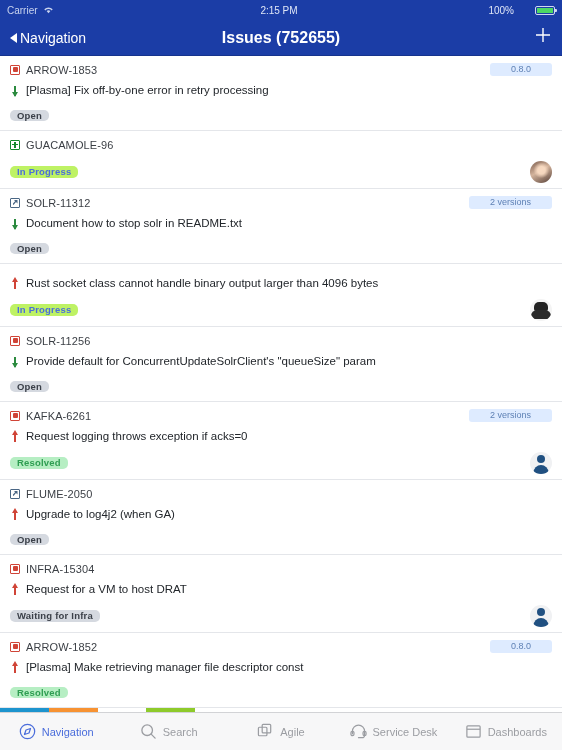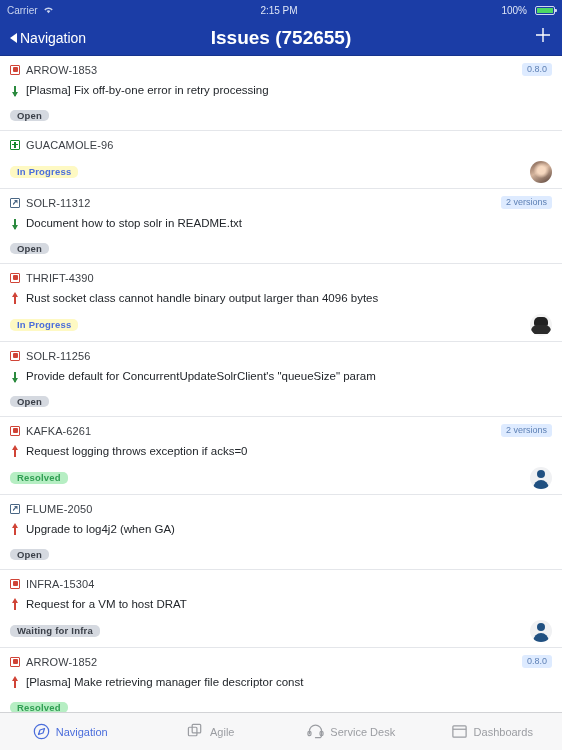--- a/index.html
+++ b/index.html
@@ -20,21 +20,21 @@
     align-items: center;
     padding: 0 7px;
     position: relative;
   }
   .sb-left { display: flex; align-items: center; gap: 5px; }
   .sb-center {
     position: absolute; left: 0; right: 4px; text-align: center;
     font-size: 10px; color: #dfe6f7; pointer-events: none;
   }
   .sb-right {
-    margin-left: auto; display: flex; align-items: center; gap: 8px;
+    margin-left: auto; display: flex; align-items: center; gap: 21px;
     font-size: 10px; color: #dfe6f7; z-index: 2;
   }
   .wifi-icon { display: inline-block; }
   .batt {
     width: 20px; height: 9px; border: 1px solid #cfd9f0; border-radius: 2px;
     position: relative; padding: 1px;
   }
   .batt::after {
     content: ""; position: absolute; right: -3px; top: 2.5px;
     width: 2px; height: 3px; background: #cfd9f0; border-radius: 0 1px 1px 0;
@@ -55,21 +55,21 @@
     color: #ffffff; font-size: 14px; z-index: 2;
   }
   .chev {
     width: 0; height: 0; display: inline-block;
     border-top: 5px solid transparent;
     border-bottom: 5px solid transparent;
     border-right: 7px solid #fff;
   }
   .nav-title {
     position: absolute; left: 0; right: 0; text-align: center;
-    color: #fff; font-size: 19px; font-weight: bold; pointer-events: none;
+    color: #fff; font-size: 16px; font-weight: bold; pointer-events: none;
   }
   .nav-add {
     margin-left: auto; color: #fff; font-size: 24px; line-height: 1;
     font-weight: 300; z-index: 2; padding-bottom: 3px;
   }
 
   
   .list { background: #fff; }
 
   .issue {
@@ -107,21 +107,21 @@
   }
 
   .issue-key {
     font-size: 11px; color: #3b3f45; letter-spacing: .1px;
   }
   .badge-right {
     margin-left: auto; display: flex; align-items: center; gap: 5px;
   }
   .ver-badge {
     background: #deebff; color: #5e81b5;
-    font-size: 9px; padding: 2px 5px; border-radius: 3px;
+    font-size: 9px; padding: 2px 21px; border-radius: 3px;
     line-height: 1;
   }
 
   .issue-summary {
     display: flex; align-items: flex-end; gap: 6px;
     margin-top: 5px;
     min-height: 15px;
   }
   .prio {
     width: 10px; height: 12px; flex: 0 0 10px;
@@ -147,21 +147,21 @@
   }
 
   .status-row {
     margin-top: 9px; display: flex; align-items: center; min-height: 19px;
   }
   .status {
     font-size: 9.5px; padding: 1px 7px; border-radius: 5px;
     line-height: 1; font-weight: bold; letter-spacing: .2px;
   }
   .st-open { background: #d5d9e0; color: #3b4049; }
-  .st-inprogress { background: #fef9c3; color: #4a6ddb; }
+  .st-inprogress { background: #bef264; color: #4a6ddb; }
   .st-resolved { background: #b6eec3; color: #2f9e52; }
   .st-waiting { background: #d5d9e0; color: #3b4049; }
 
   .avatar {
     margin-left: auto; width: 22px; height: 22px; border-radius: 50%;
     overflow: hidden; flex: 0 0 22px;
     display: flex; align-items: flex-end; justify-content: center;
     position: relative;
   }
   .av-photo { background: linear-gradient(150deg,#8e6f5e 10%, #d3b39c 45%, #6b5348 90%); }
@@ -287,25 +287,20 @@
     </div>
     <div class="issue-summary">
       <span class="prio p-minor"></span>
       <span class="summary-text">Document how to stop solr in README.txt</span>
     </div>
     <div class="status-row">
         <span class="status st-open">Open</span>
       </div>
     </div>
     <div class="issue">
-    <div class="issue-top">
-      <span class="type-icon t-bug"></span>
-      <span class="issue-key">THRIFT-4390</span>
-      <span class="badge-right"></span>
-    </div>
     <div class="issue-summary">
       <span class="prio p-major"></span>
       <span class="summary-text">Rust socket class cannot handle binary output larger than 4096 bytes</span>
     </div>
     <div class="status-row">
         <span class="status st-inprogress">In Progress</span>
         <span class="avatar av-dark"></span>
       </div>
     </div>
     <div class="issue">
@@ -415,20 +410,29 @@
         <svg width="17" height="17" viewBox="0 0 18 18">
           <circle cx="9" cy="9" r="7.6" fill="none" stroke="#4a6ddb" stroke-width="1.3"></circle>
           <path d="M12.2 5.8 7.4 7.4 5.8 12.2l4.8-1.6z" fill="none" stroke="#4a6ddb" stroke-width="1.3" stroke-linejoin="round"></path>
         </svg>
       </span>
      <span>Navigation</span>
     </div>
     <div class="tab">
       <span>
         <svg width="17" height="17" viewBox="0 0 18 18">
+          <circle cx="7.6" cy="7.6" r="5.6" fill="none" stroke="#9b9da2" stroke-width="1.4"></circle>
+          <path d="M11.8 11.8 16 16" stroke="#9b9da2" stroke-width="1.4" stroke-linecap="round"></path>
+        </svg>
+      </span>
+     <span>Search</span>
+    </div>
+    <div class="tab">
+      <span>
+        <svg width="17" height="17" viewBox="0 0 18 18">
           <rect x="1.5" y="4.5" width="9" height="9" rx="1" fill="none" stroke="#9b9da2" stroke-width="1.3"></rect>
           <rect x="5.5" y="1.5" width="9" height="9" rx="1" fill="none" stroke="#9b9da2" stroke-width="1.3"></rect>
         </svg>
       </span>
      <span>Agile</span>
     </div>
     <div class="tab">
       <span>
         <svg width="17" height="17" viewBox="0 0 18 18">
           <path d="M2.6 11.4V8.6a6.4 6.4 0 0 1 12.8 0v4.6a2.4 2.4 0 0 1-2.4 2.4H9" fill="none" stroke="#9b9da2" stroke-width="1.3" stroke-linecap="round"></path>

